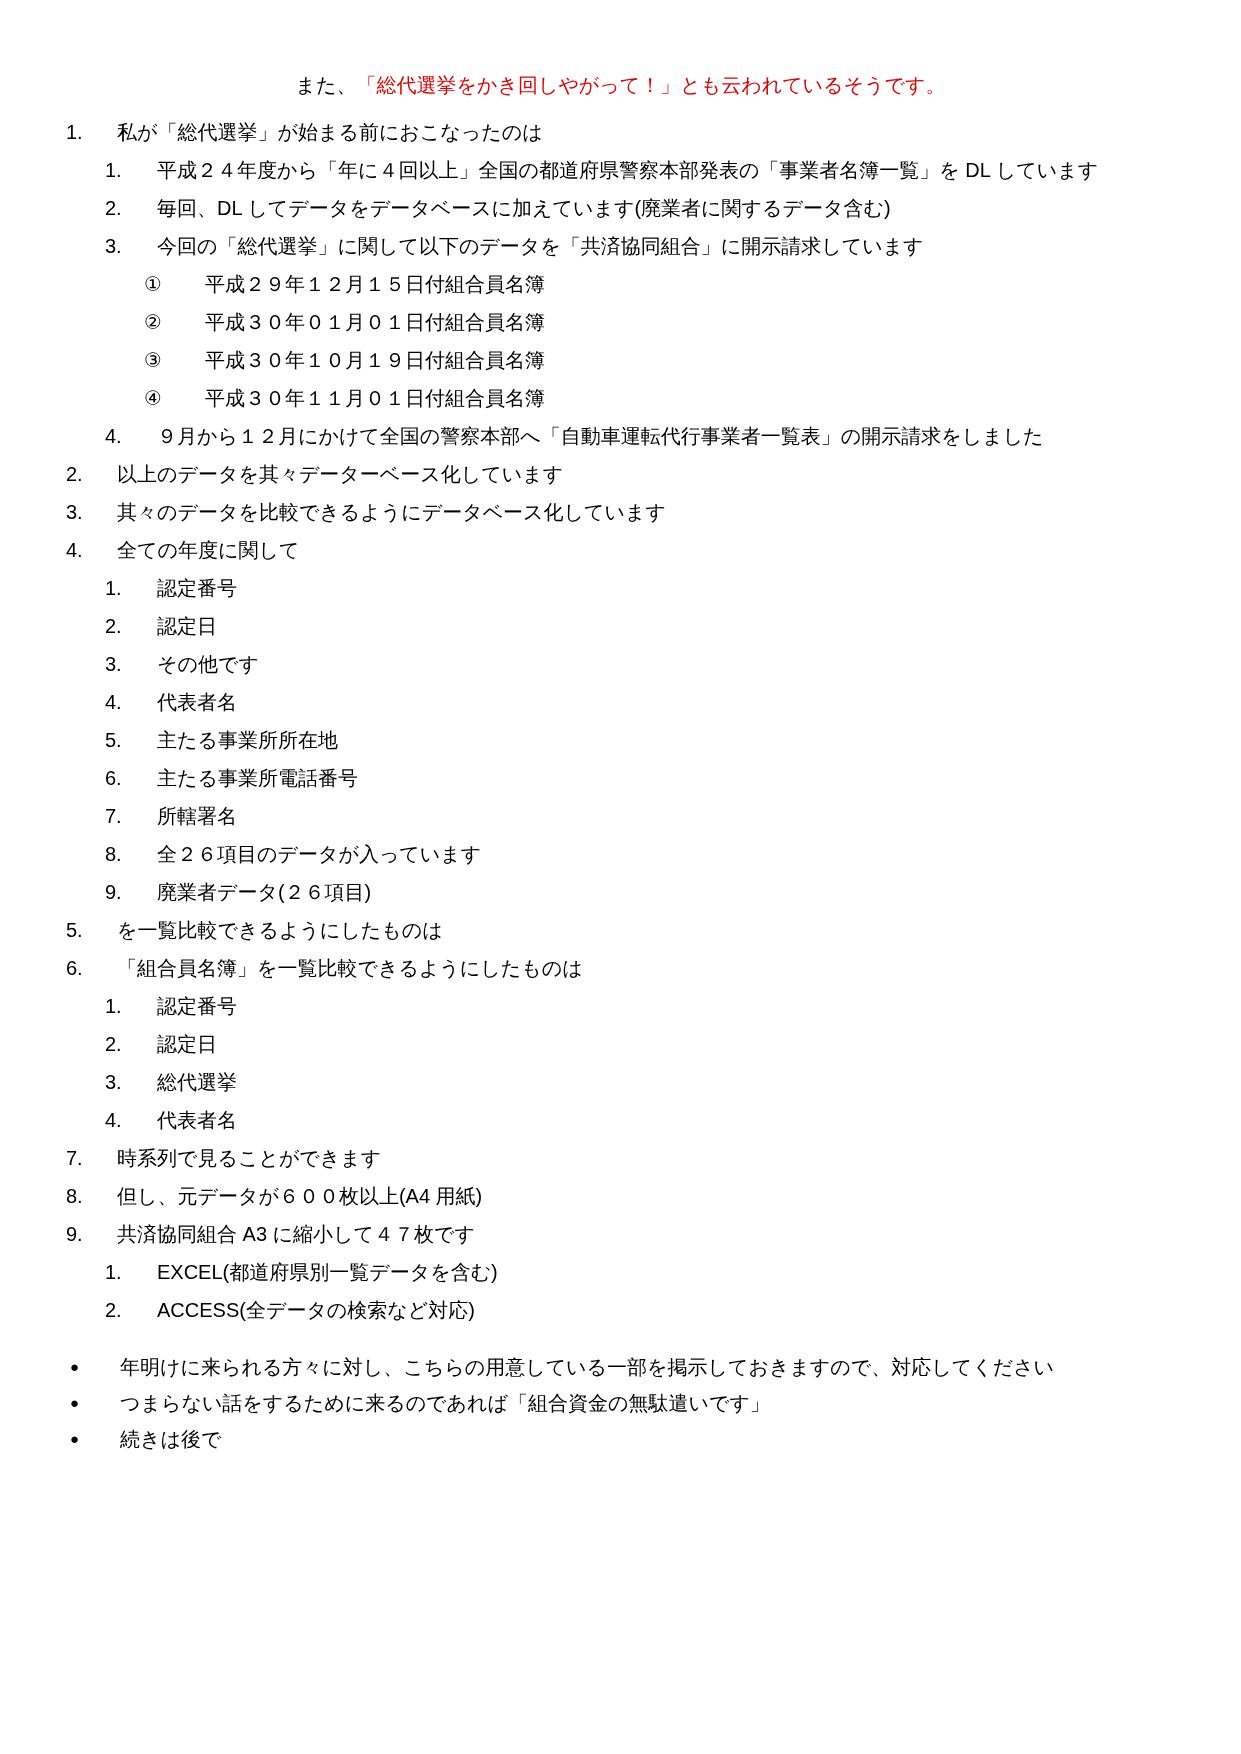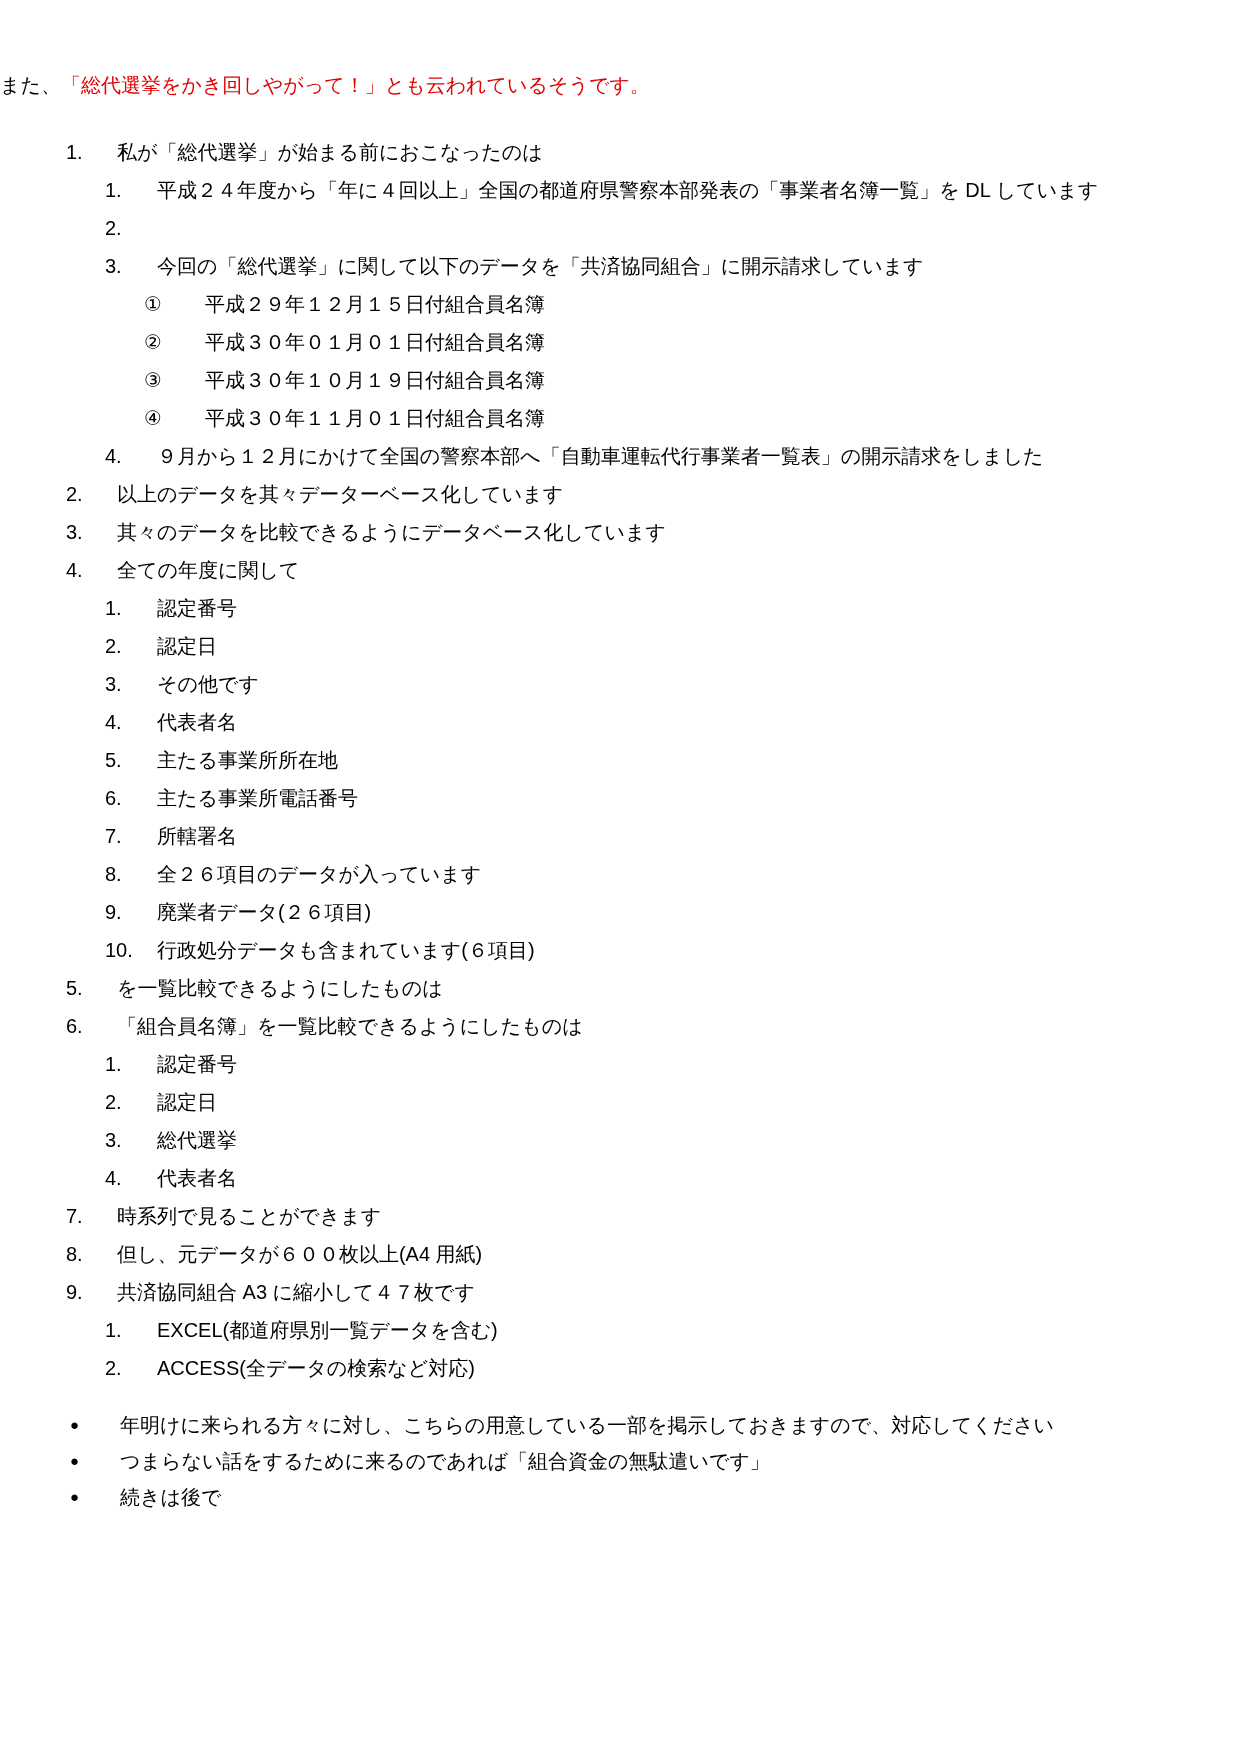--- a/index.html
+++ b/index.html
@@ -2,21 +2,21 @@
 <html><head>
 <meta charset="utf-8">
 <style>
   html,body{margin:0;padding:0;}
   body{
     width:1241px;height:1754px;background:#ffffff;color:#000000;
     font-family:"Liberation Sans","DejaVu Sans",sans-serif;
     font-size:20px;
   }
   .page{position:relative;width:1241px;height:1754px;box-sizing:border-box;padding-top:73px;overflow:hidden;}
-  .title{line-height:24px;margin-bottom:44px;white-space:nowrap;font-family:Liberation Serif, serif;}
+  .title{text-align:center;line-height:24px;margin-bottom:24px;white-space:nowrap;font-family:Liberation Serif, serif;}
   .title .red{}
   .row{display:flex;line-height:23px;margin-bottom:15px;white-space:nowrap;}
   .num{flex:none;}
   .lvl0{padding-left:66px;}  .lvl0 .num{width:51px;}
   .lvl1{padding-left:105px;} .lvl1 .num{width:52px;}
   .lvl2{padding-left:144px;} .lvl2 .num{width:61px;}
   .bullets{margin-top:34px;}
   .bullet-row{display:flex;line-height:22px;margin-bottom:14px;padding-left:70px;white-space:nowrap;}
   .bullet-row .num{width:50px;font-size:15px;line-height:22px;}
 </style>
@@ -32,20 +32,21 @@
       <div class="row lvl0">
         <span class="num">1.</span>
         <span class="txt">私が「総代選挙」が始まる前におこなったのは</span>
       </div>
       <div class="row lvl1">
         <span class="num">1.</span>
         <span class="txt">平成２４年度から「年に４回以上」全国の都道府県警察本部発表の「事業者名簿一覧」を DL しています</span>
       </div>
       <div class="row lvl1">
         <span class="num">2.</span>
+        <span class="txt">毎回、DL してデータをデータベースに加えています(廃業者に関するデータ含む)</span>
       </div>
       <div class="row lvl1">
         <span class="num">3.</span>
         <span class="txt">今回の「総代選挙」に関して以下のデータを「共済協同組合」に開示請求しています</span>
       </div>
       <div class="row lvl2">
         <span class="num">①</span>
         <span class="txt">平成２９年１２月１５日付組合員名簿</span>
       </div>
       <div class="row lvl2">
@@ -105,24 +106,20 @@
         <span class="txt">所轄署名</span>
       </div>
       <div class="row lvl1">
         <span class="num">8.</span>
         <span class="txt">全２６項目のデータが入っています</span>
       </div>
       <div class="row lvl1">
         <span class="num">9.</span>
         <span class="txt">廃業者データ(２６項目)</span>
       </div>
-      <div class="row lvl1">
-        <span class="num">10.</span>
-        <span class="txt">行政処分データも含まれています(６項目)</span>
-      </div>
       <div class="row lvl0">
         <span class="num">5.</span>
         <span class="txt">を一覧比較できるようにしたものは</span>
       </div>
       <div class="row lvl0">
         <span class="num">6.</span>
         <span class="txt">「組合員名簿」を一覧比較できるようにしたものは</span>
       </div>
       <div class="row lvl1">
         <span class="num">1.</span>

